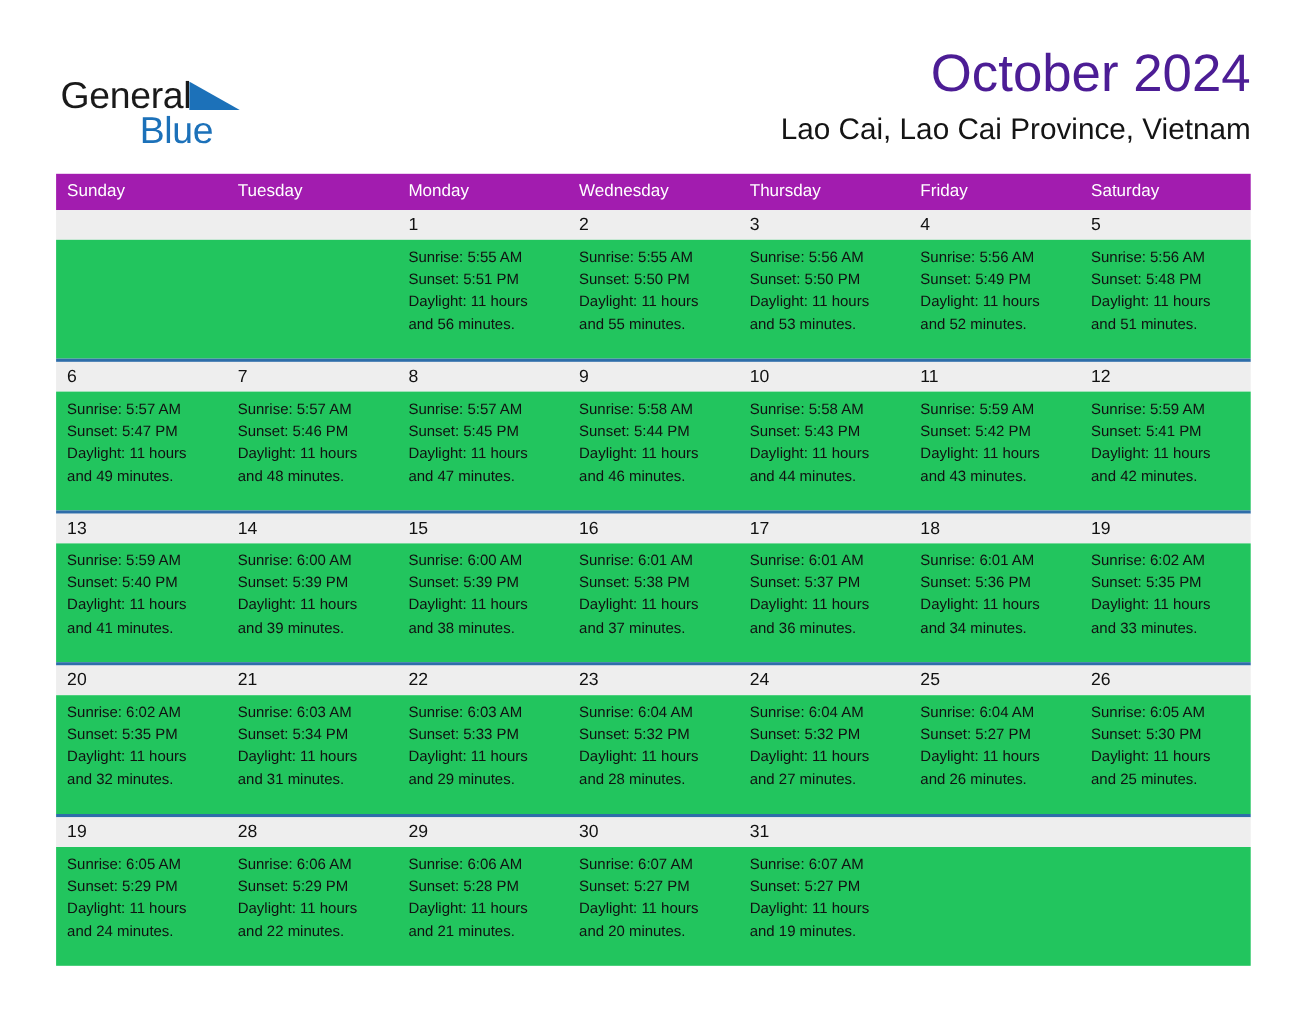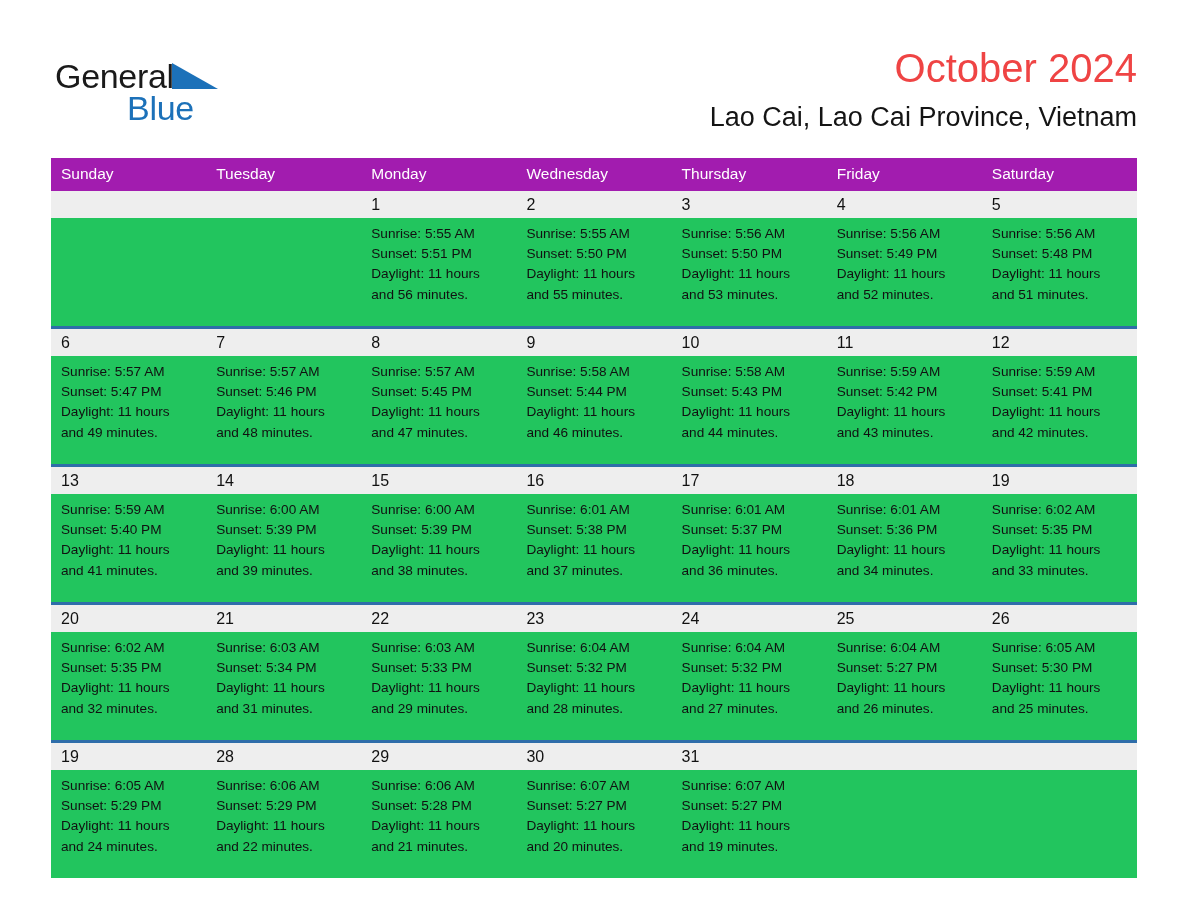--- a/index.html
+++ b/index.html
@@ -25,21 +25,21 @@
   .header {
     position: absolute;
     left: 51px;
     top: 44px;
     right: 51px;
     height: 105px;
   }
   .brand {
     position: absolute;
     left: 4px;
-    top: 13px;
+    top: 24px;
     width: 260px;
     height: 80px;
   }
   .brand-line1 {
     position: relative;
     height: 38px;
     white-space: nowrap;
   }
   .brand-general {
     font-size: 34px;
@@ -66,24 +66,24 @@
     font-weight: 400;
   }
 
   .title-block {
     position: absolute;
     right: 0;
     top: 0;
     text-align: right;
   }
   .month-title {
-    font-size: 40px;
+    font-size: 48px;
     line-height: 48px;
     font-weight: 400;
-    color: #ef4444;
+    color: #4c1d95;
     white-space: nowrap;
   }
   .location-title {
     margin-top: 12px;
     font-size: 27px;
     line-height: 26px;
     font-weight: 400;
     color: #141414;
     white-space: nowrap;
   }

